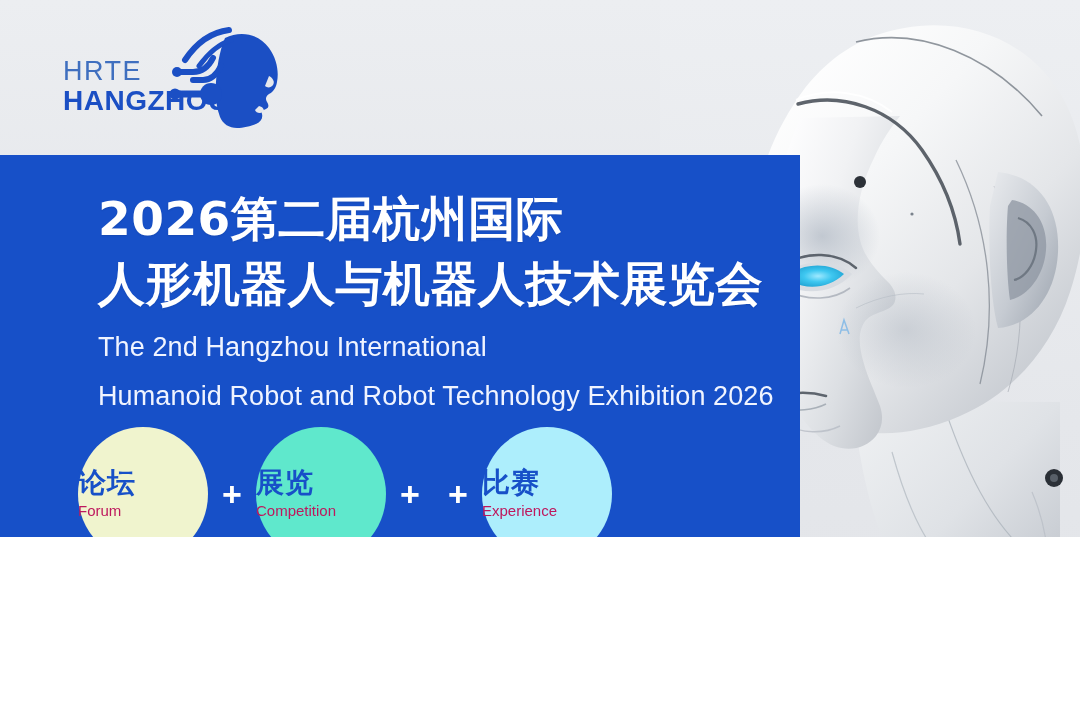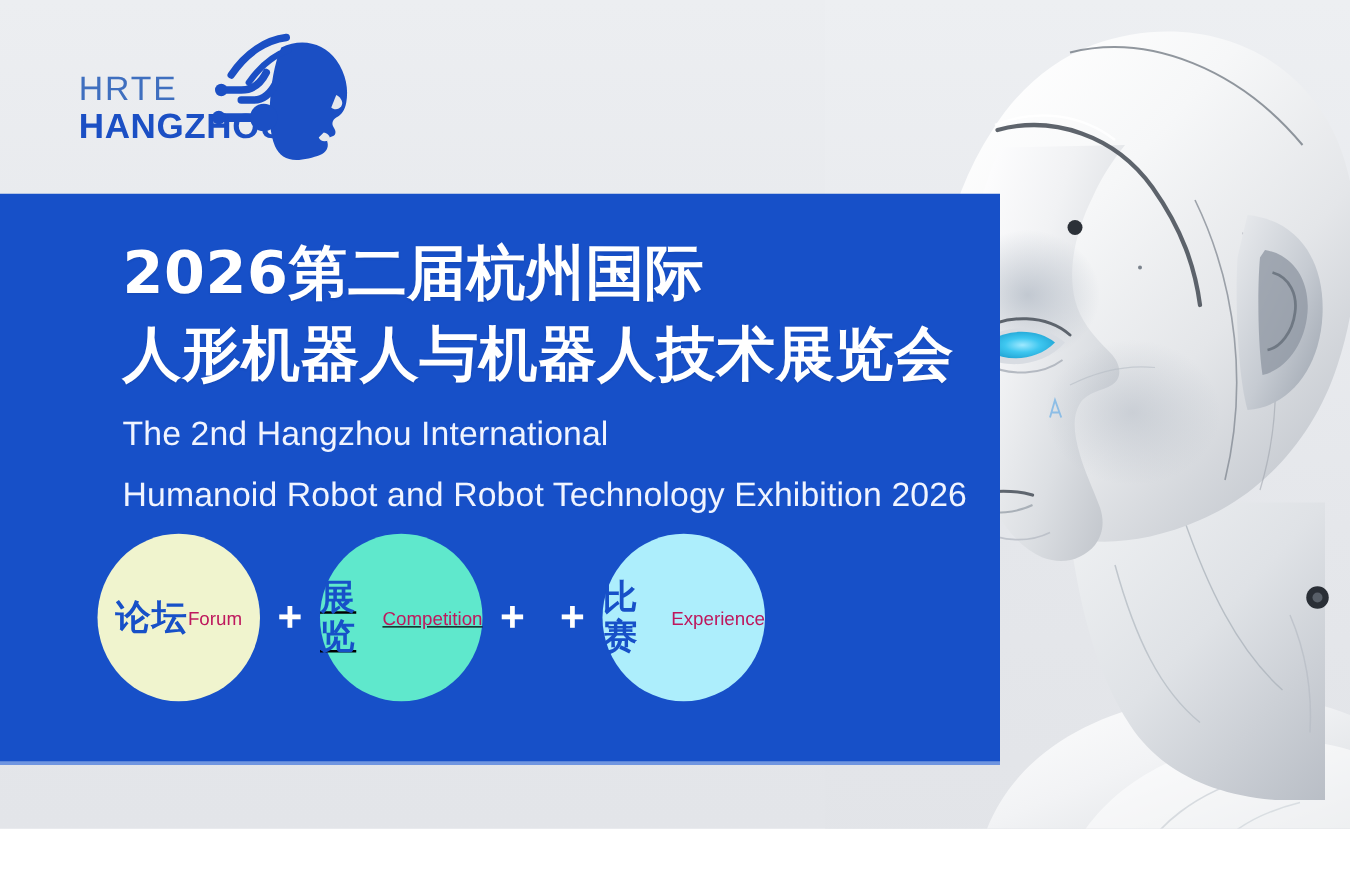--- a/index.html
+++ b/index.html
@@ -8,21 +8,21 @@
     padding: 0;
     background: #ffffff;
   }
   body {
     font-family: "Liberation Sans", "DejaVu Sans", sans-serif;
   }
 
   .poster {
     position: relative;
     width: 1080px;
-    height: 663px;
+    height: 537px;
     overflow: hidden;
     background: #e6e8ec;
     
     background-image: linear-gradient(180deg,#eceef1 0%, #e5e7eb 55%, #e3e5e9 100%);
   }
 
   
   .robot-photo {
     position: absolute;
     right: 0;
@@ -131,22 +131,22 @@
     height: 134px;
     display: flex;
     align-items: center;
     z-index: 6;
   }
   .pill {
     width: 130px;
     height: 134px;
     border-radius: 50%;
     display: flex;
-    flex-direction: row;
-    align-items: center;
+    flex-direction: column;
+    align-items: flex-start;
     justify-content: center;
     flex: 0 0 auto;
   }
   .pill-cn {
     color: #1750c8;
     font-weight: 700;
     font-size: 28px;
     line-height: 1.1;
     letter-spacing: 1px;
     font-family: "DejaVu Sans", "Liberation Sans", sans-serif;
@@ -358,21 +358,21 @@
 
   <div class="pill-row">
 
     <div class="pill" style="background: rgb(240, 244, 206);">
       <div class="pill-cn">论坛</div>
       <div class="pill-en">Forum</div>
     </div>
 
     <div class="plus">+</div>
 
-    <div class="pill" style="background: rgb(95, 232, 204); text-decoration: underline;">
+    <div class="pill" style="background: rgb(95, 232, 204);">
       <div class="pill-cn">展览</div>
       <div class="pill-en">Competition</div>
     </div>
 
     <div class="plus">+</div>
 
 
     <div class="plus">+</div>
 
     <div class="pill" style="background: rgb(173, 238, 252);">

